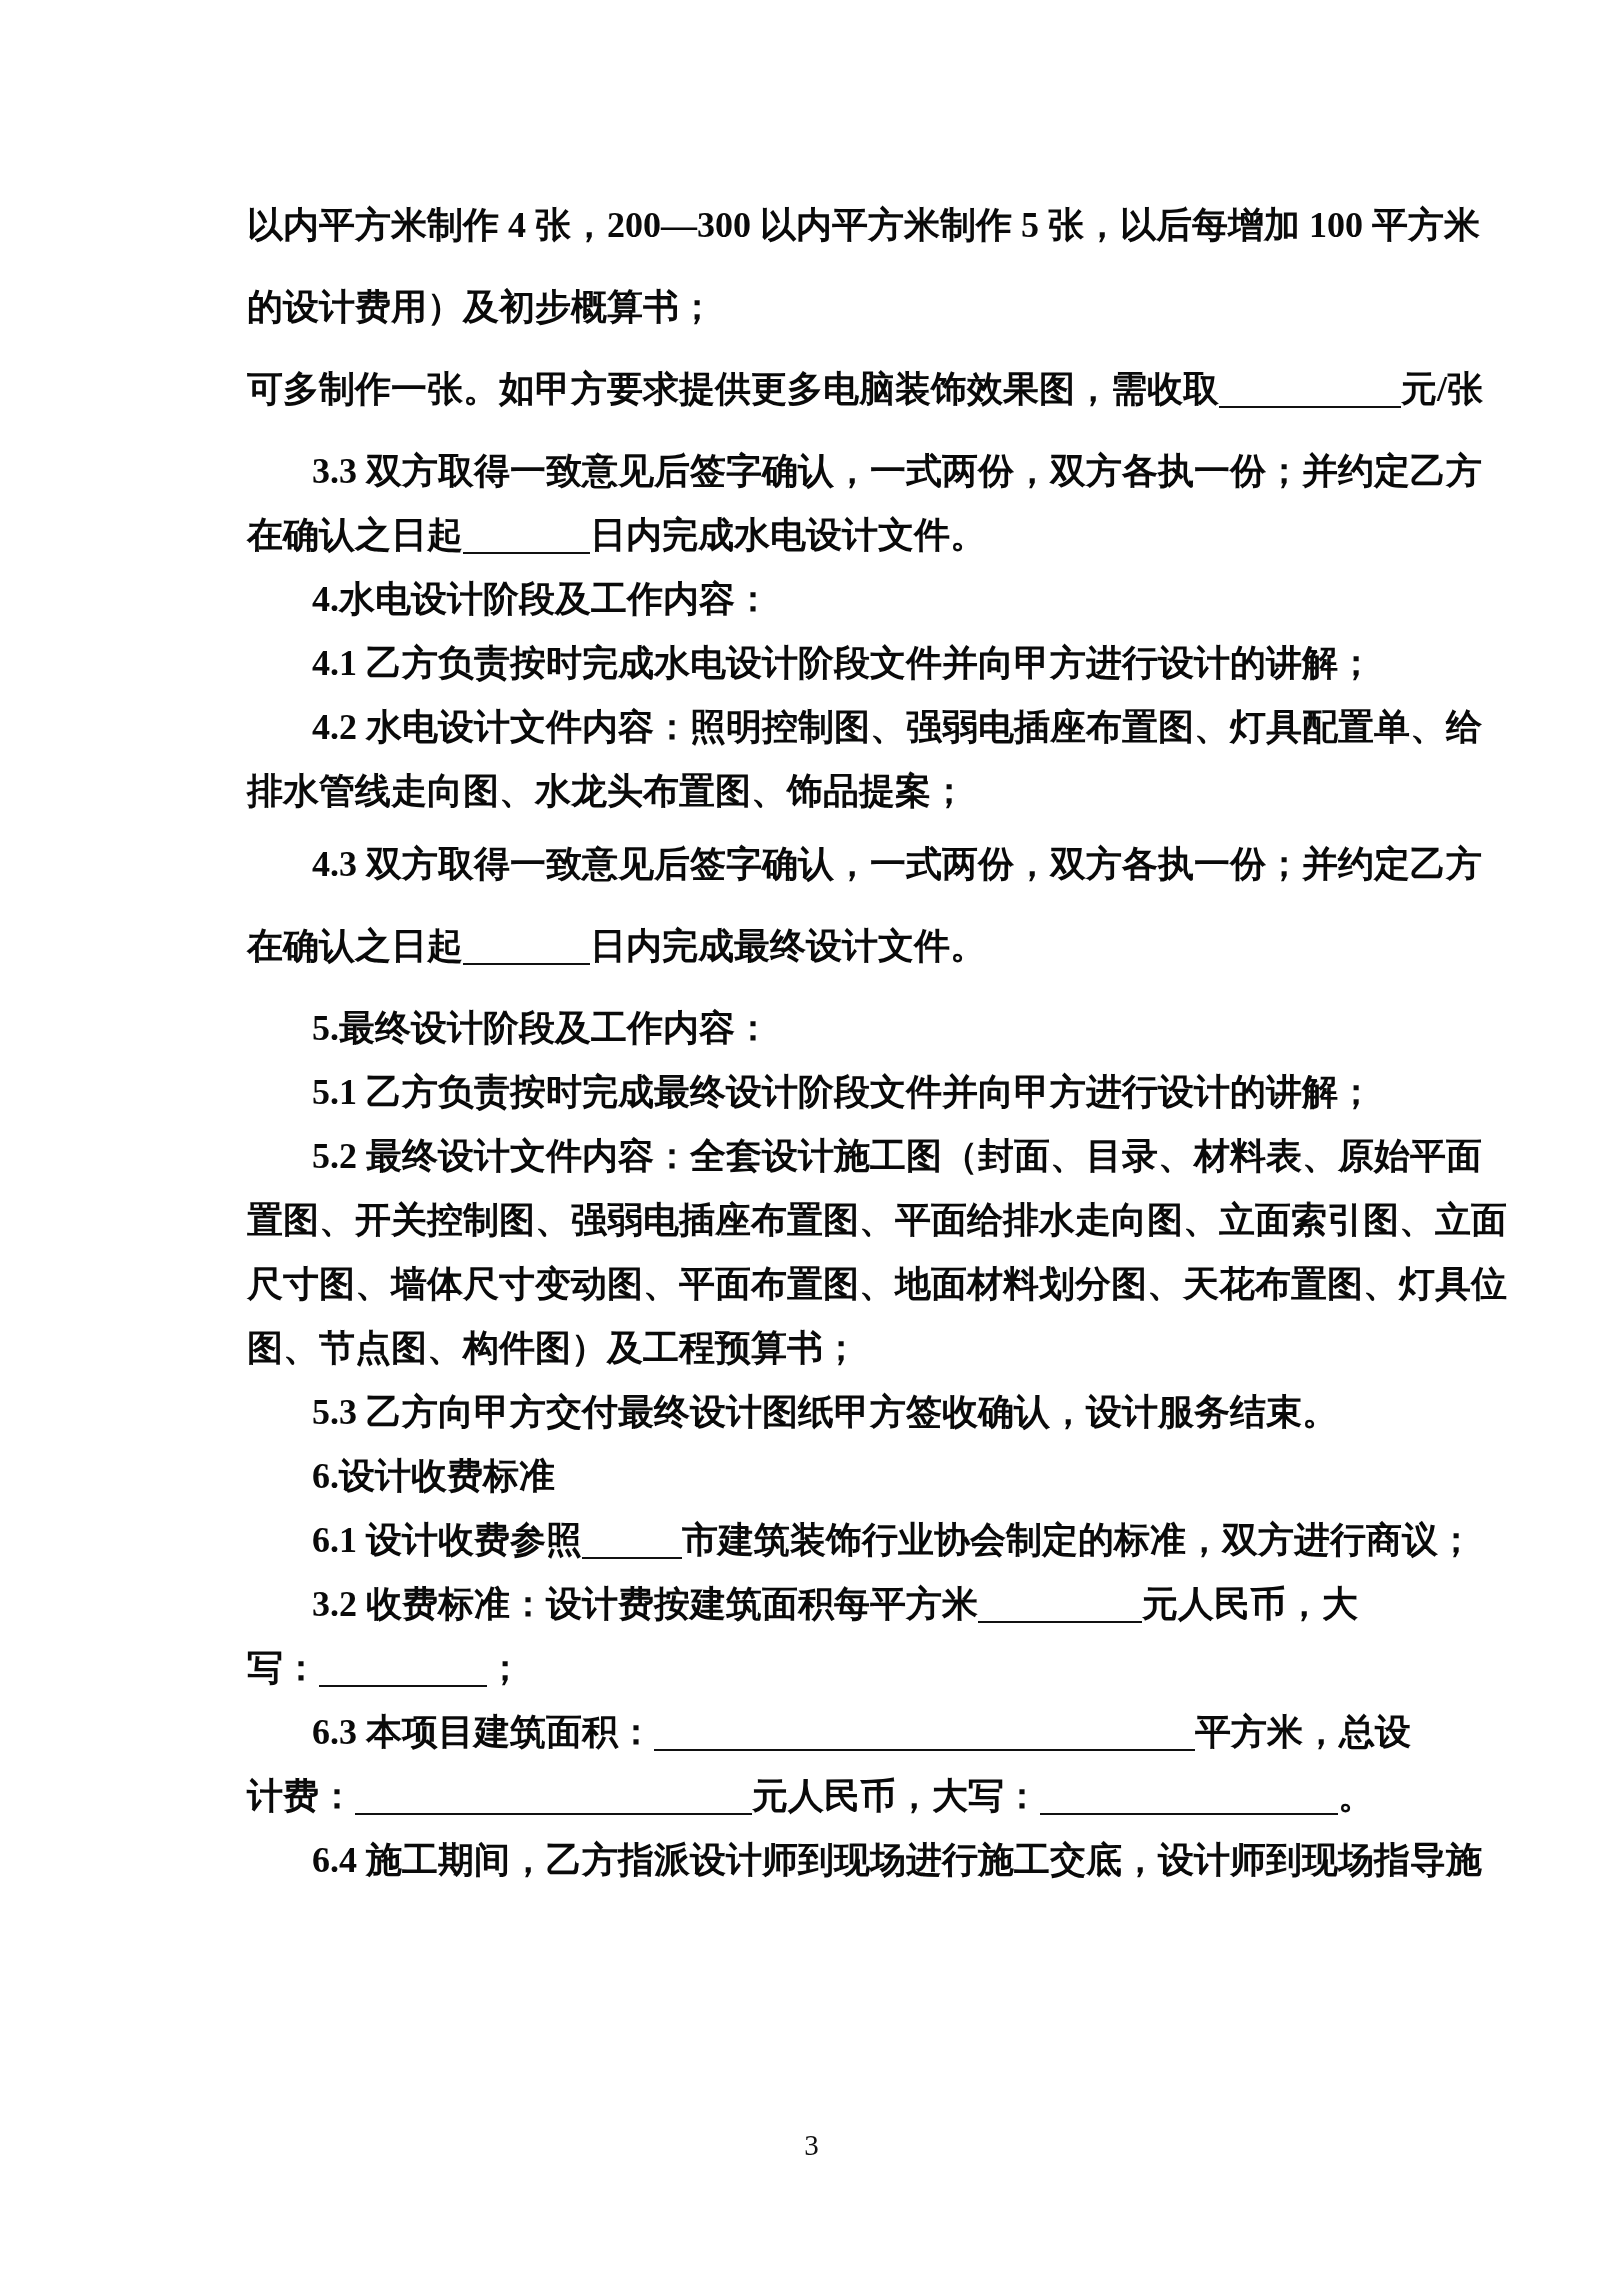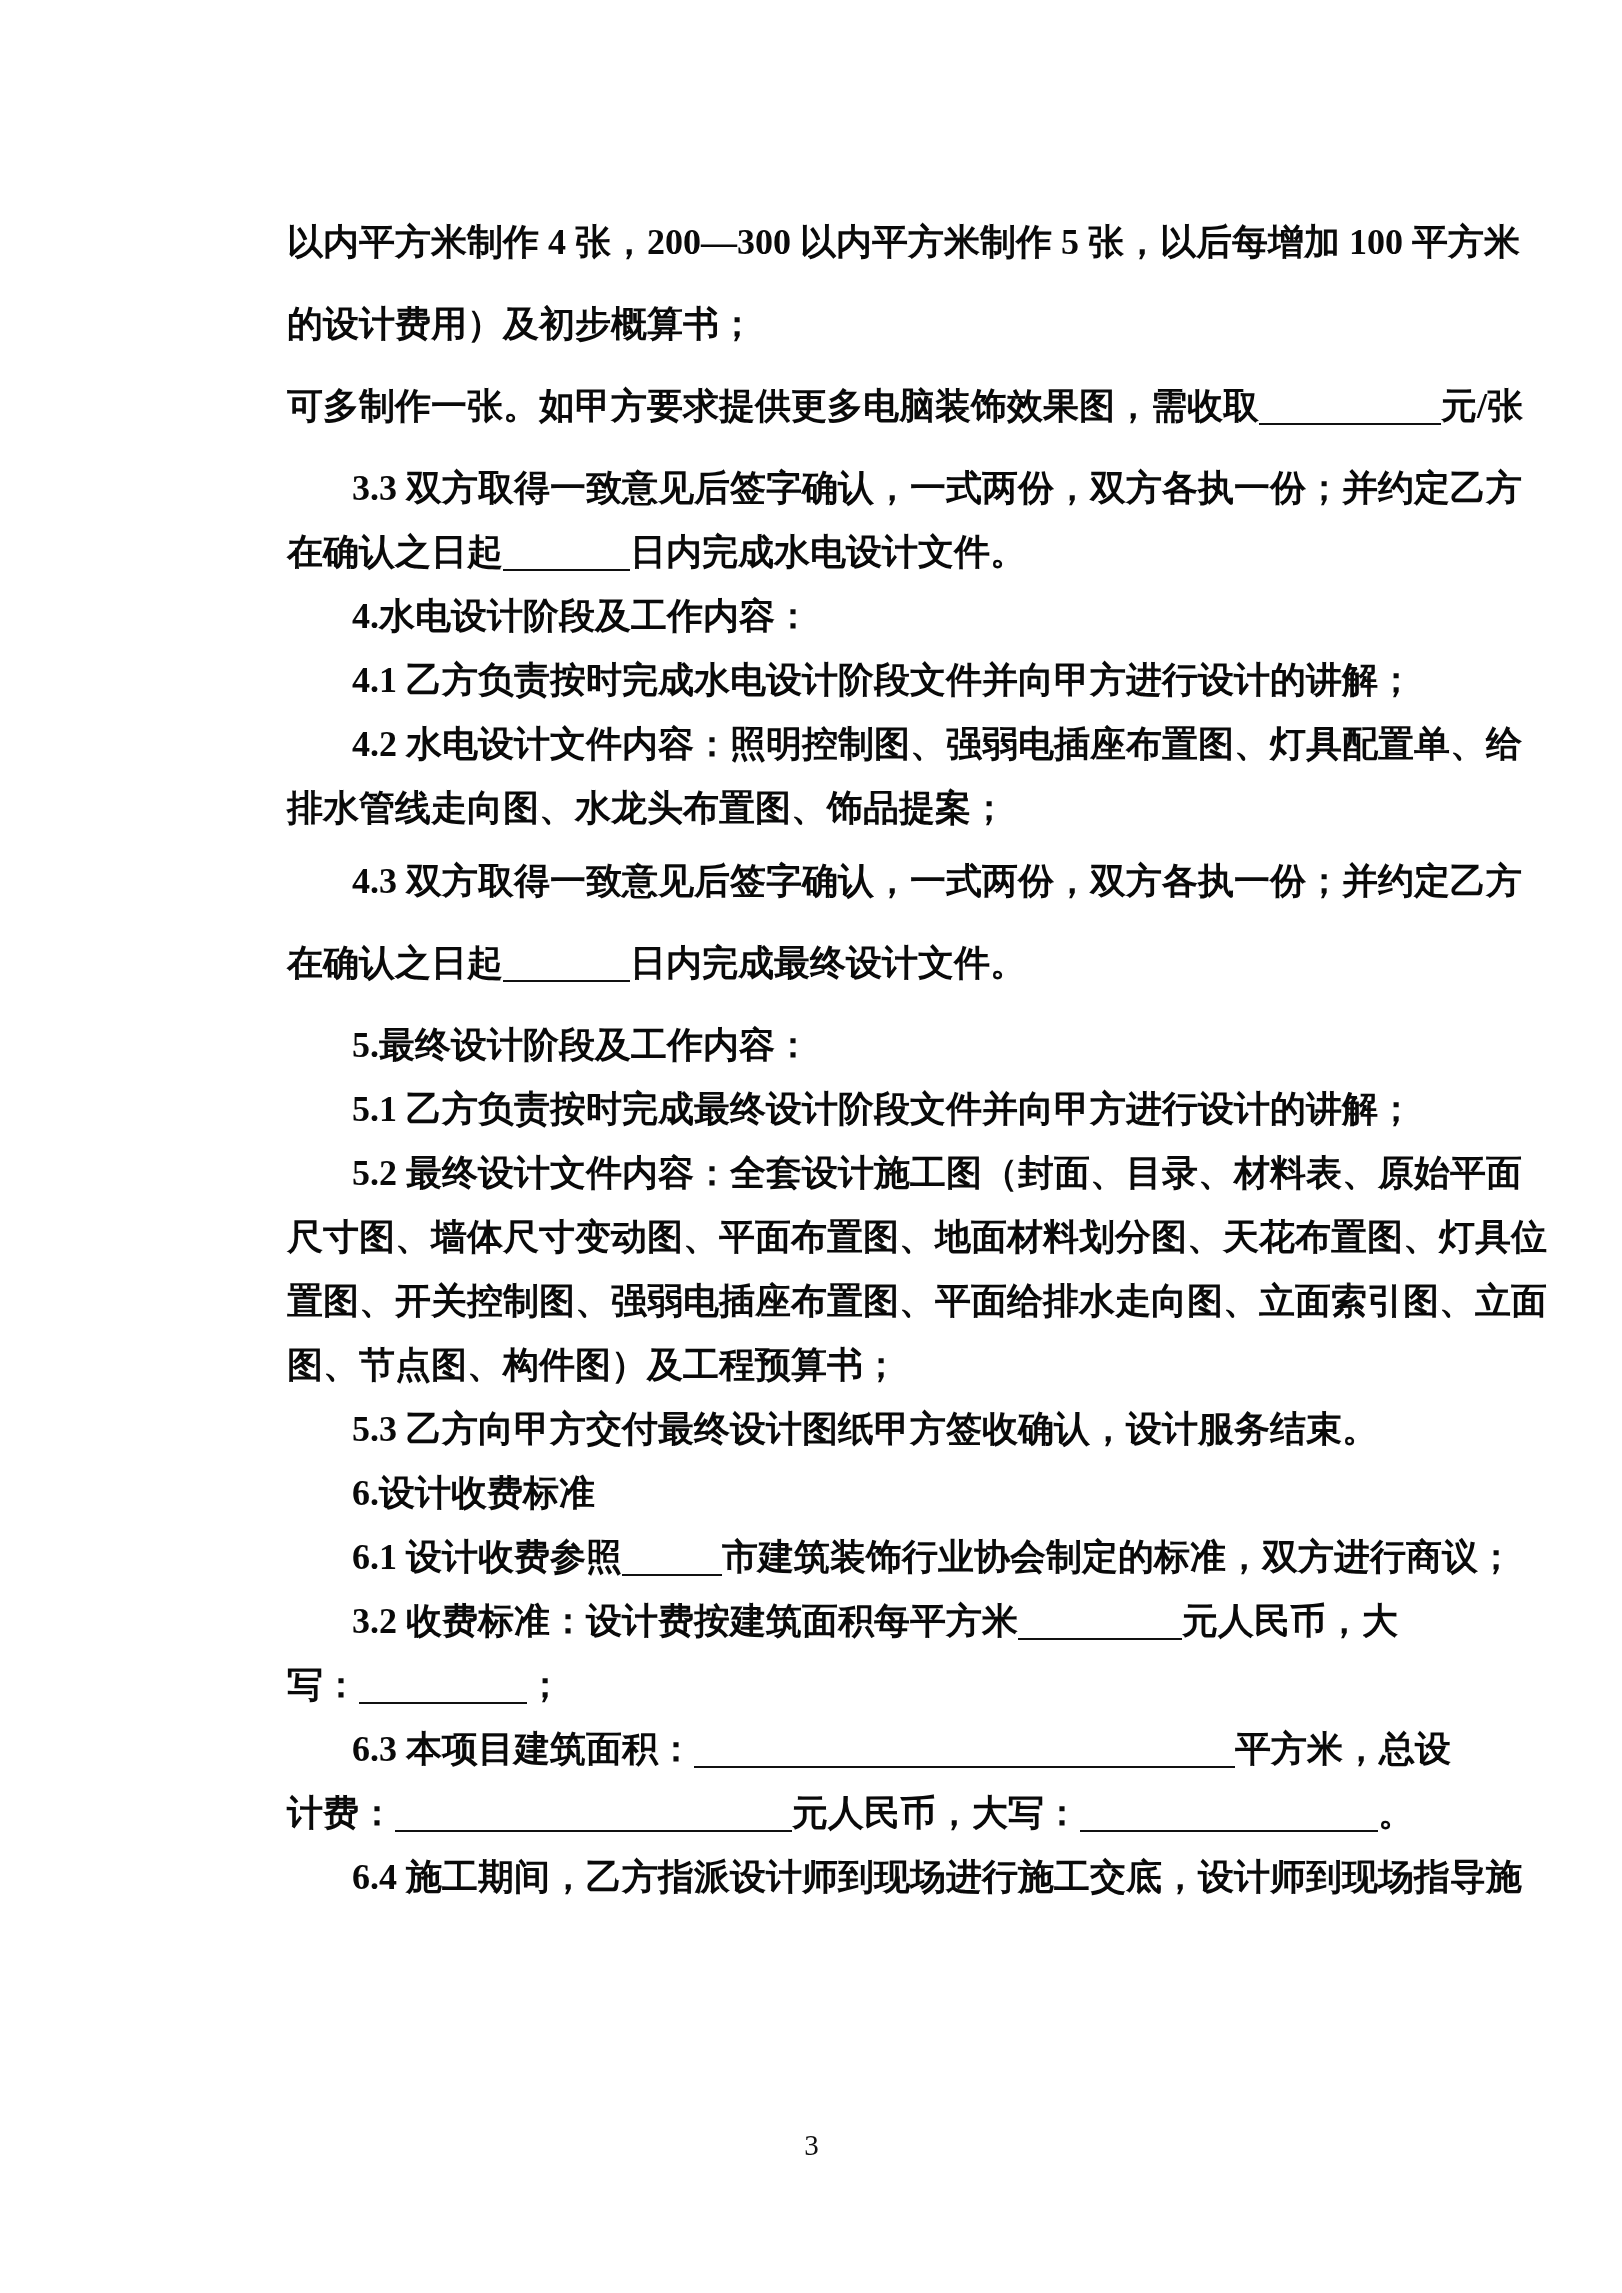--- a/index.html
+++ b/index.html
@@ -18,23 +18,22 @@
   .page {
     position: absolute;
     left: 0; top: 0;
     width: 1623px;
     height: 2294px;
     background: #ffffff;
   }
   .doc-body {
     position: absolute;
     left: 247px;
-    top: 201px;
+    top: 184px;
     width: 1130px;
-    margin-left: 40px;
   }
   .para {
     font-size: 36px;
     font-weight: 700;
     text-align: left;
   }
   .para.normal { line-height: 64px; }
   .para.wide   { line-height: 82px; font-weight: 600; margin-bottom: 9px; }
   .line { white-space: nowrap; }
   .line.indent { padding-left: 65px; }
@@ -84,22 +83,22 @@
         <div class="line"><span>在确认之日起</span><span class="blank" style="width: 127px;"></span><span>日内完成最终设计文件。</span></div>
       </div>
       <div class="para normal">
         <div class="line indent"><span>5.最终设计阶段及工作内容：</span></div>
       </div>
       <div class="para normal">
         <div class="line indent"><span>5.1 乙方负责按时完成最终设计阶段文件并向甲方进行设计的讲解；</span></div>
       </div>
       <div class="para normal">
         <div class="line indent"><span>5.2 最终设计文件内容：全套设计施工图（封面、目录、材料表、原始平面</span></div>
+        <div class="line"><span>置图、开关控制图、强弱电插座布置图、平面给排水走向图、立面索引图、立面</span></div>
         <div class="line"><span>尺寸图、墙体尺寸变动图、平面布置图、地面材料划分图、天花布置图、灯具位</span></div>
-        <div class="line"><span>置图、开关控制图、强弱电插座布置图、平面给排水走向图、立面索引图、立面</span></div>
         <div class="line"><span>图、节点图、构件图）及工程预算书；</span></div>
       </div>
       <div class="para normal">
         <div class="line indent"><span>5.3 乙方向甲方交付最终设计图纸甲方签收确认，设计服务结束。</span></div>
       </div>
       <div class="para normal">
         <div class="line indent"><span>6.设计收费标准</span></div>
       </div>
       <div class="para normal">
         <div class="line indent"><span>6.1 设计收费参照</span><span class="blank" style="width: 100px;"></span><span>市建筑装饰行业协会制定的标准，双方进行商议；</span></div>

